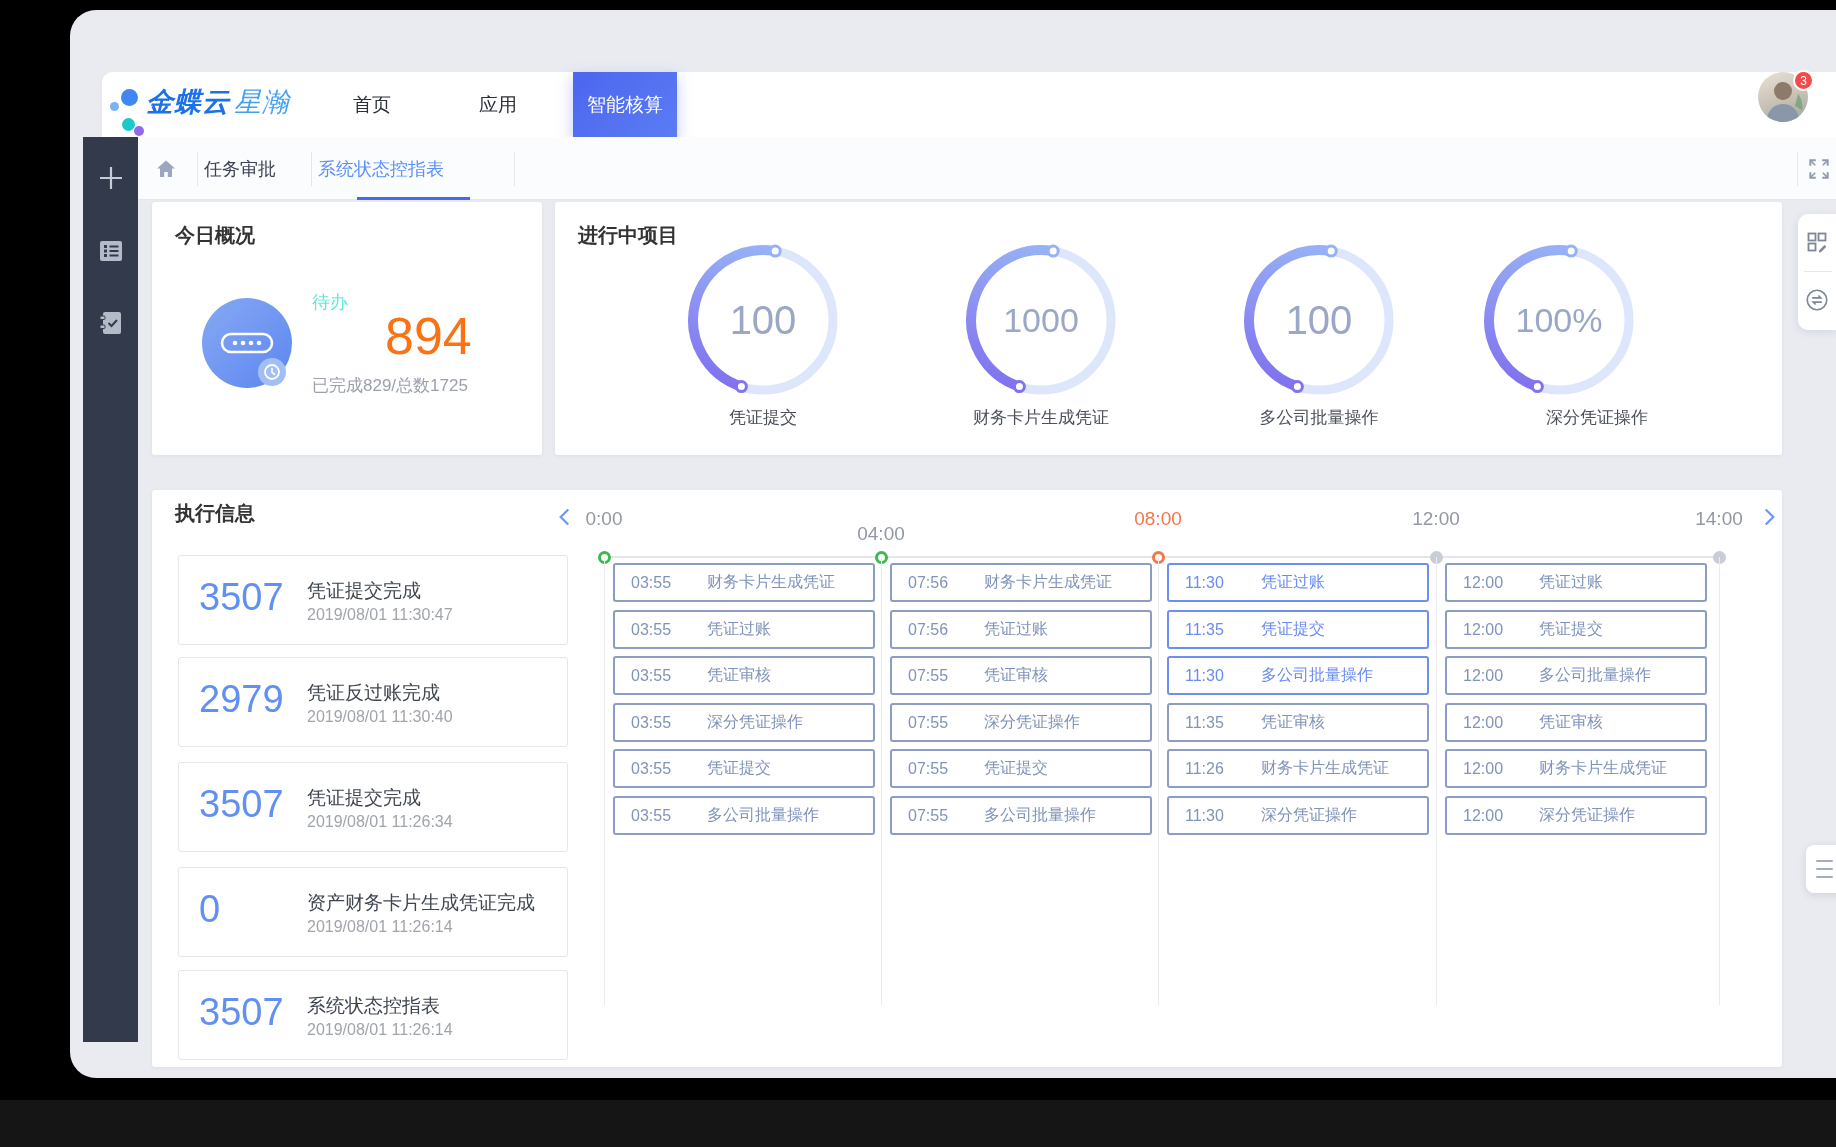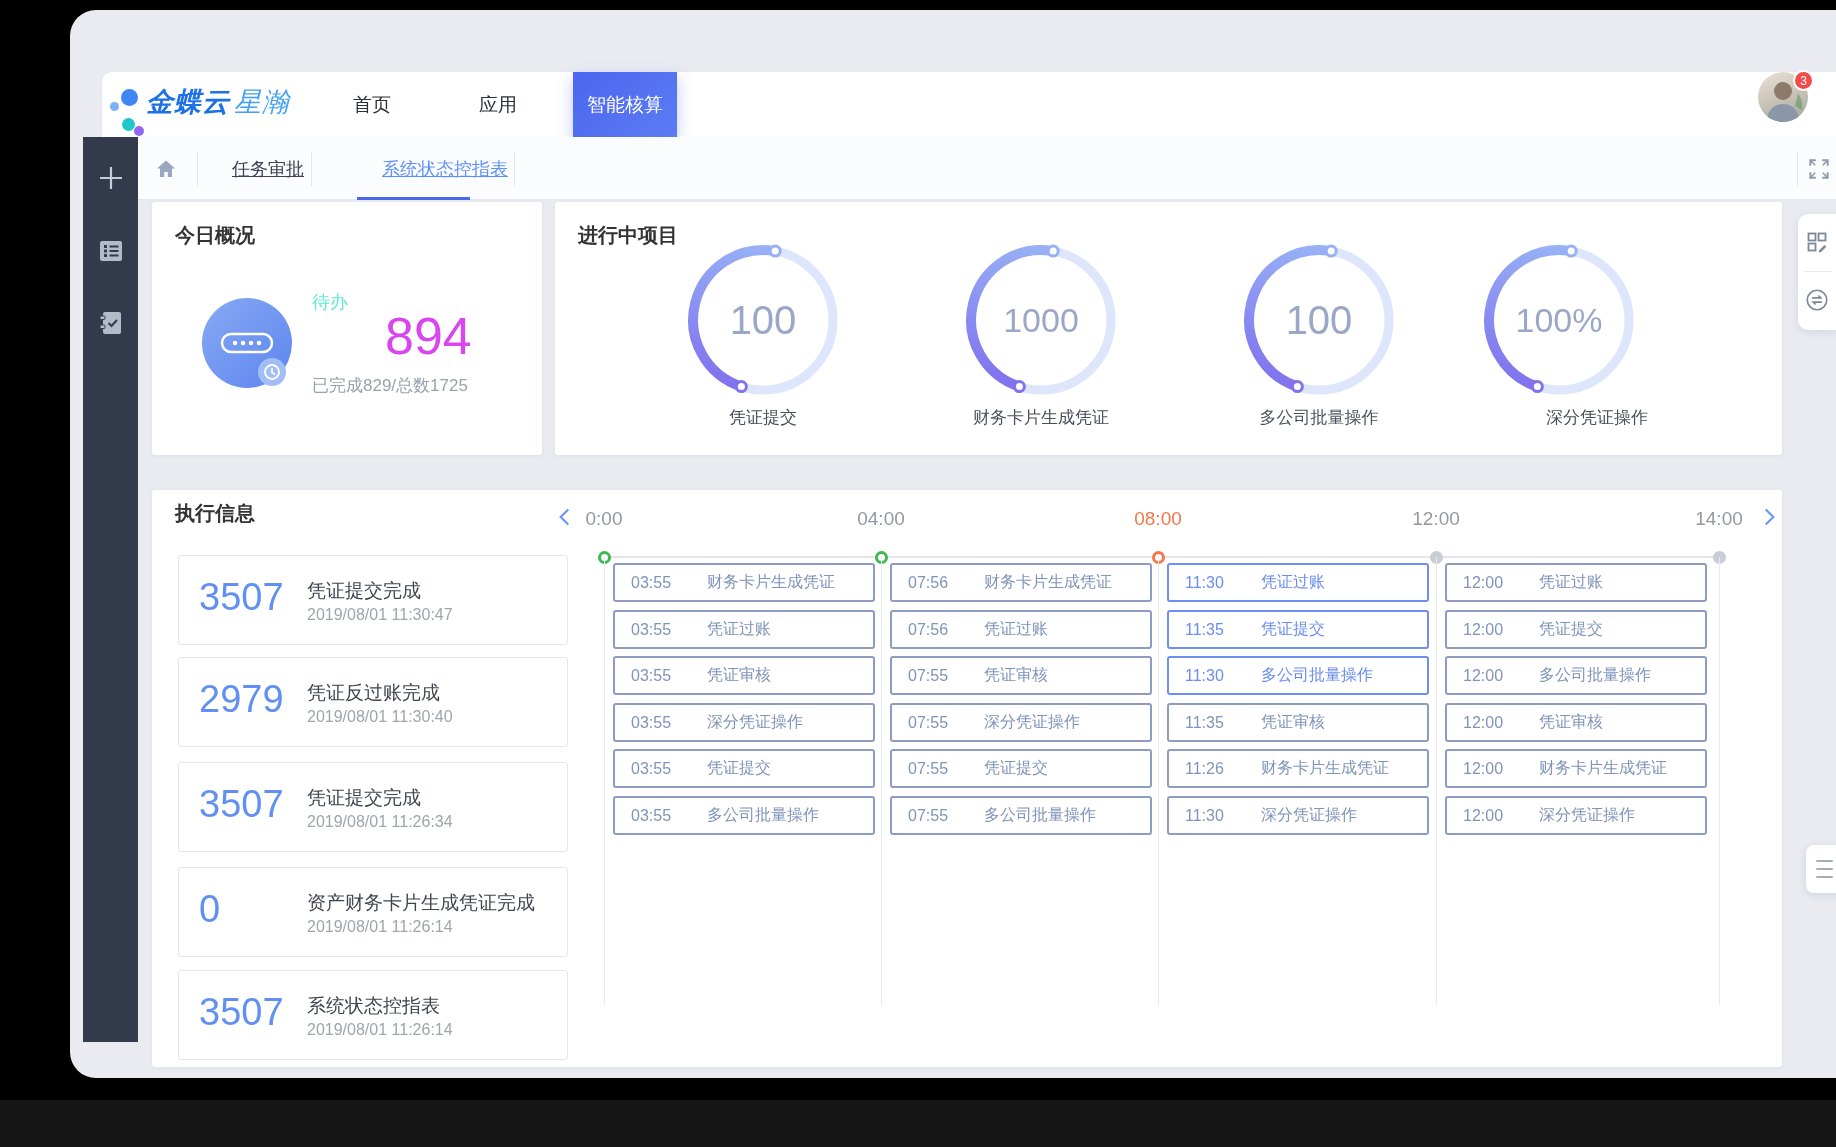--- a/index.html
+++ b/index.html
@@ -21,31 +21,31 @@
   .avatar{left:1758px;top:72px;width:50px;height:50px;border-radius:50%;overflow:hidden;
           background:linear-gradient(160deg,#e8e2d8 0%,#cfc6ba 45%,#9aa79b 100%);}
   .badge{left:1793px;top:70px;width:21px;height:21px;border-radius:50%;background:#f24b4b;border:2px solid #fff;
          color:#fff;font-size:12px;display:flex;align-items:center;justify-content:center;box-sizing:border-box;}
   
   .sidebar{left:83px;top:137px;width:55px;height:905px;background:#333a4b;}
   .side-icon{left:83px;width:55px;height:44px;display:flex;align-items:center;justify-content:center;cursor:pointer;}
   
   .tabbar{left:138px;top:137px;width:1698px;height:63px;background:#fbfcfe;border-bottom:1px solid #e4e7ed;box-sizing:border-box;}
   .tab-divider{top:152px;width:1px;height:34px;background:#e3e6ec;}
-  .tab{top:137px;height:63px;display:flex;align-items:center;justify-content:flex-end;font-size:18px;color:#3c4254;cursor:pointer;text-decoration:underline;}
+  .tab{top:137px;height:63px;display:flex;align-items:center;justify-content:flex-start;font-size:18px;color:#3c4254;cursor:pointer;}
   .tab.active{color:#5b8ff9;}
   .tab-underline{left:357px;top:197px;width:113px;height:3px;background:#4868ee;}
   
   .card{background:#fff;border-radius:3px;box-shadow:0 1px 4px rgba(30,40,80,.05);}
   .card-title{font-size:20px;font-weight:600;color:#333;}
   
   .today-icon{left:202px;top:298px;width:90px;height:90px;border-radius:50%;
               background:linear-gradient(135deg,#87a9f3,#5c86f0);}
   .todo-label{left:312px;top:290px;font-size:18px;color:#5eead4;}
-  .todo-value{left:385px;top:306px;font-size:52px;color:#d946ef;}
+  .todo-value{left:385px;top:306px;font-size:52px;color:#f97316;}
   .todo-summary{left:312px;top:374px;font-size:17px;color:#9ba1ac;}
   .gauge-num{position:absolute;left:0;top:0;width:160px;height:160px;display:flex;align-items:center;justify-content:center;
              font-size:40px;color:#9aa7c7;}
   .gauge-caption{position:absolute;width:220px;text-align:center;font-size:17px;color:#4a4f5a;}
   
   .stat-box{position:absolute;left:178px;width:390px;height:90px;background:#fff;border:1px solid #e3e6ec;border-radius:3px;
             box-sizing:border-box;cursor:pointer;}
   .stat-num{position:absolute;left:20px;top:20px;font-size:38px;color:#6190f3;}
   .stat-label{position:absolute;left:128px;top:22px;font-size:19px;color:#3f454f;}
   .stat-time{position:absolute;left:128px;top:50px;font-size:16px;color:#a0a4ab;}
@@ -275,21 +275,21 @@
       <div class="stat-num">3507</div>
     <div class="stat-label">系统状态控指表</div>
     <div class="stat-time">2019/08/01  11:26:14</div>
     </div>
   </div>
 <div class="abs tl-line"></div>
 <div class="abs" id="timeline">
     <div class="tick-label" style="left: 544px;">0:00</div>
     <div class="marker ring-green" style="left: 598px; top: 551px;"></div>
     <div class="guide" style="left: 604px; top: 557px; height: 448px;"></div>
-    <div class="tick-label" style="left: 821px;">04:00</div>
+    <div class="tick-label" style="left: 821px; margin-top: 15px;">04:00</div>
     <div class="marker ring-green" style="left: 875px; top: 551px;"></div>
     <div class="guide" style="left: 881px; top: 557px; height: 448px;"></div>
     <div class="tick-label orange" style="left: 1098px;">08:00</div>
     <div class="marker ring-orange" style="left: 1152px; top: 551px;"></div>
     <div class="guide" style="left: 1158px; top: 557px; height: 448px;"></div>
     <div class="tick-label" style="left: 1376px;">12:00</div>
     <div class="marker dot-gray" style="left: 1430px; top: 551px;"></div>
     <div class="guide" style="left: 1436px; top: 557px; height: 448px;"></div>
     <div class="tick-label" style="left: 1659px;">14:00</div>
     <div class="marker dot-gray" style="left: 1713px; top: 551px;"></div>

